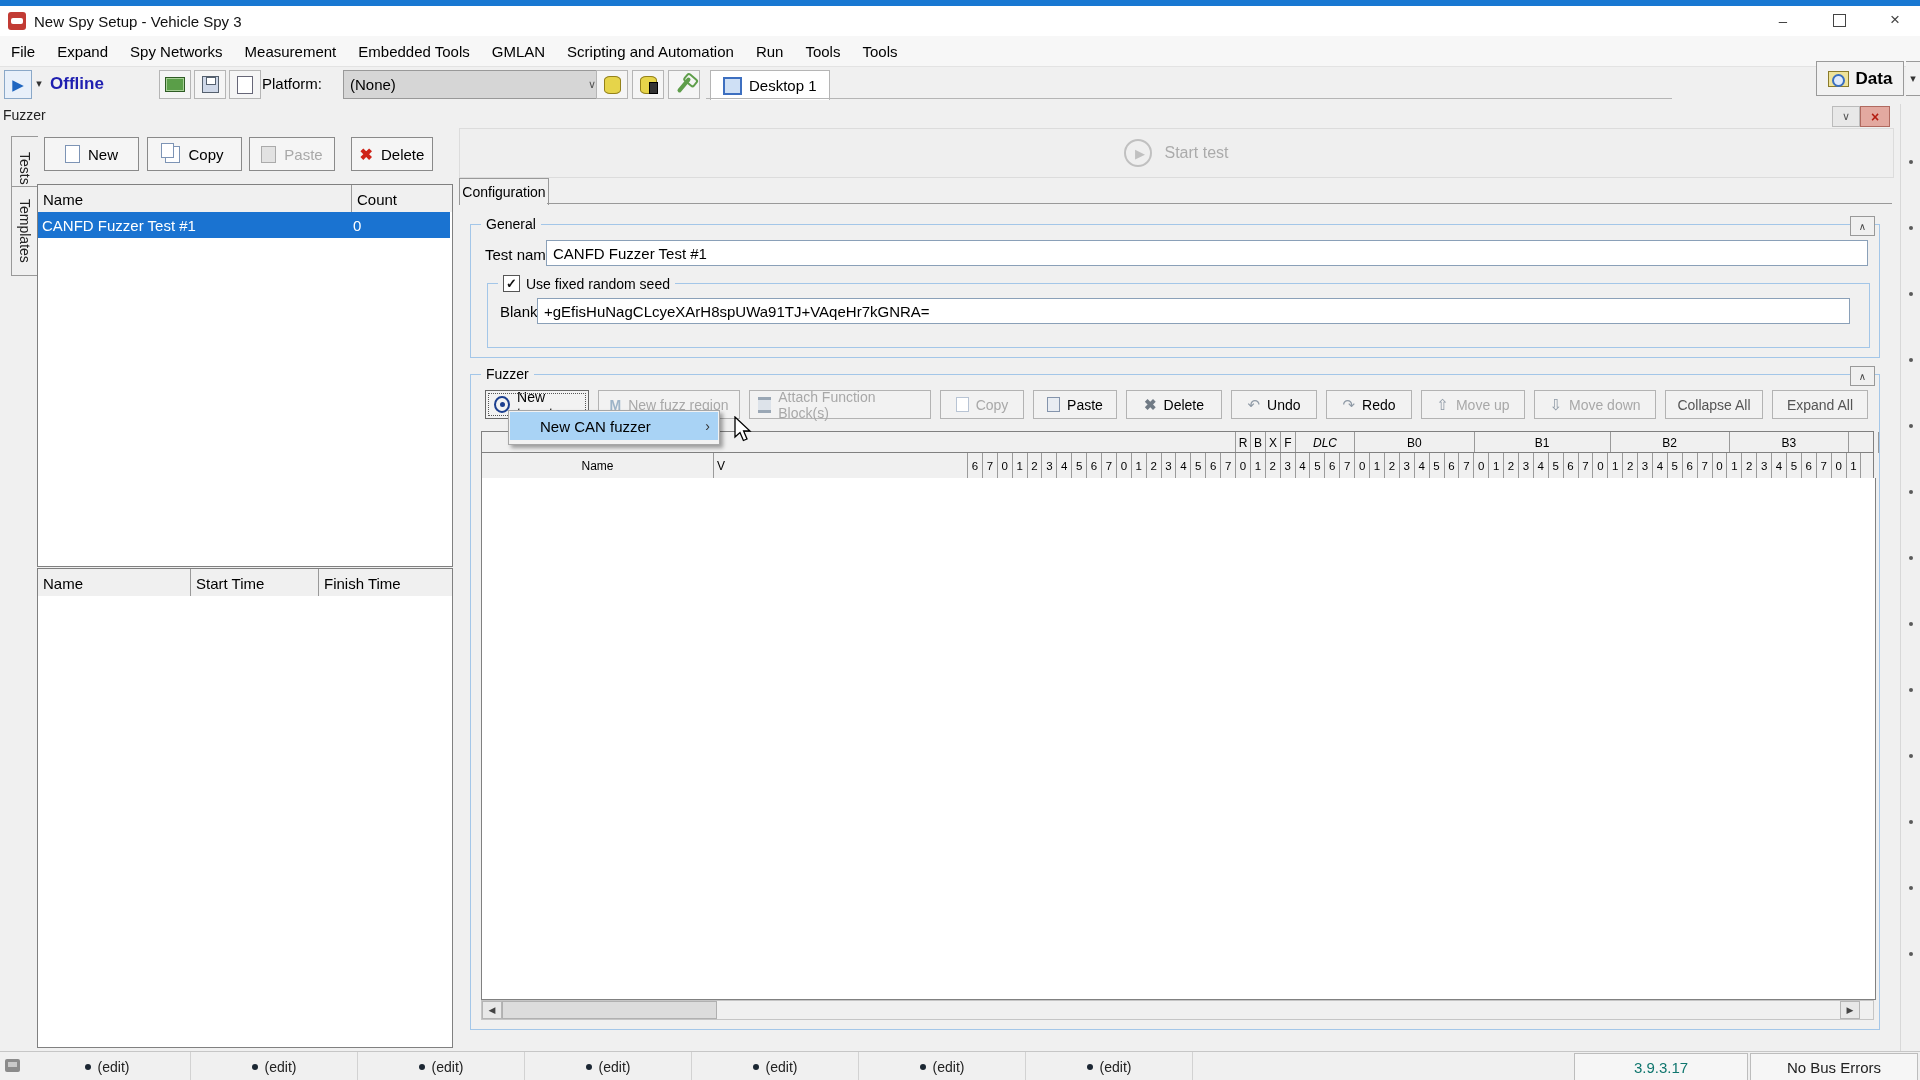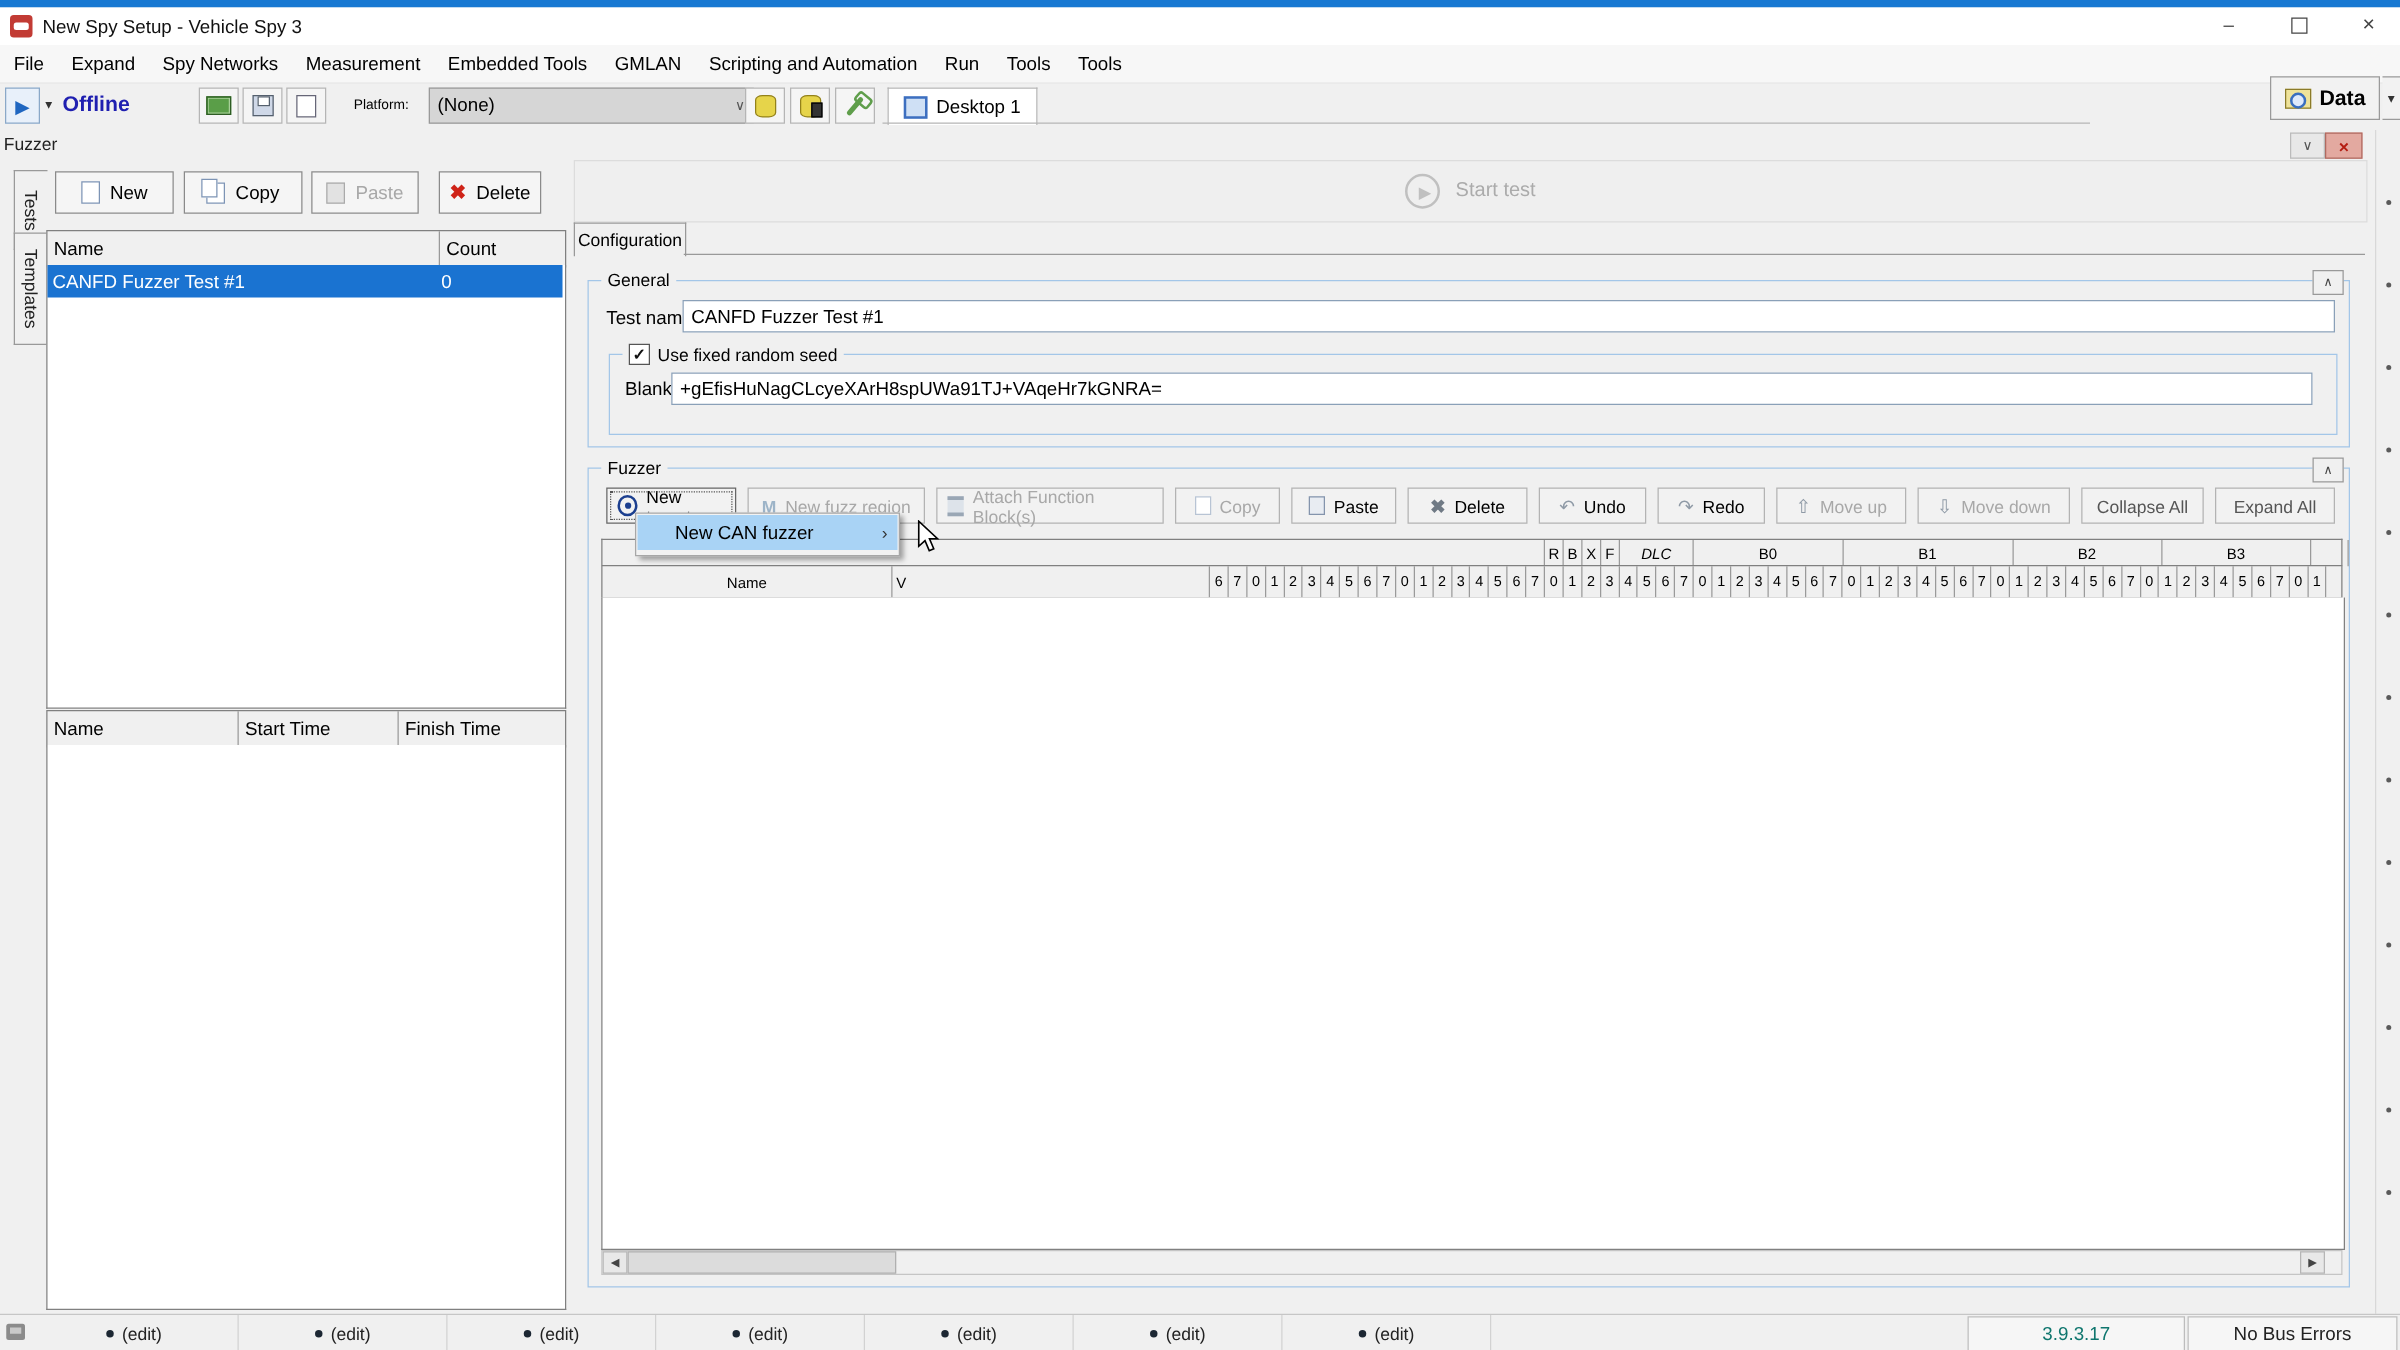--- a/index.html
+++ b/index.html
@@ -32,21 +32,21 @@
   #ib4{left:596px;} #ib5{left:632px;} #ib6{left:668px;}
   .chip-ico{width:18px;height:13px;background:#5a9e48;border:1px solid #2e5c24;box-shadow:inset 0 0 0 1px #a8d098;}
   .floppy-ico{width:15px;height:15px;background:#cfd8e8;border:1px solid #55606e;position:relative;}
   .floppy-ico:before{content:"";position:absolute;left:3px;top:0;width:8px;height:6px;background:#fff;border:1px solid #55606e;}
   .doc-ico{width:14px;height:16px;background:#fff;border:1px solid #667;position:relative;font-size:9px;color:#1a5;display:flex;align-items:flex-end;justify-content:center;}
   .db-ico{width:15px;height:16px;background:#e6d44a;border:1px solid #94821a;border-radius:6px/4px;}
   .dbp-ico{width:15px;height:16px;background:#e6d44a;border:1px solid #94821a;border-radius:6px/4px;position:relative;}
   .dbp-ico:before{content:"";position:absolute;right:-2px;bottom:-1px;width:7px;height:10px;background:#333;border:1px solid #000;}
   .wrench-ico{width:4px;height:18px;background:#5f9e4b;border-radius:2px;transform:rotate(40deg);position:relative;}
   .wrench-ico:before{content:"";position:absolute;top:-4px;left:-3px;width:10px;height:6px;border:2px solid #5f9e4b;border-radius:3px;}
-  #platform-label{left:283px;font-size:11px;}
+  #platform-label{left:262px;font-size:15px;}
   #platform-combo{left:343px;width:246px;background:#d6d6d6;border:1px solid #999;justify-content:space-between;padding:0 6px;font-size:15px;}
   #platform-combo .caret{font-size:11px;color:#555;}
   #desktop-tab{left:710px;top:3px;height:29px;background:#fff;border:1px solid #b5b5b5;border-bottom:none;display:flex;align-items:center;padding:0 12px;font-size:15px;gap:7px;}
   .desk-ico{width:15px;height:14px;border:2px solid #3d6fc0;background:#cfe0f5;}
   #tabline{left:706px;top:31px;width:966px;height:1px;background:#b5b5b5;}
   #data-btn{left:1816px;top:-6px;height:33px;width:86px;border:1px solid #9a9a9a;background:#f2f2f2;display:flex;align-items:center;justify-content:center;gap:7px;font-size:17px;font-weight:bold;}
   .folder-ico{width:19px;height:14px;background:#efe39a;border:1px solid #8b7b2a;position:relative;}
   .folder-ico:before{content:"";position:absolute;left:3px;top:2px;width:9px;height:9px;border-radius:50%;border:2px solid #3a6fc0;background:#dfeafc;}
   #data-caret{left:1906px;top:-6px;height:33px;width:14px;border:1px solid #9a9a9a;border-left:none;display:flex;align-items:center;justify-content:center;font-size:11px;color:#333;background:#f2f2f2;}
   

